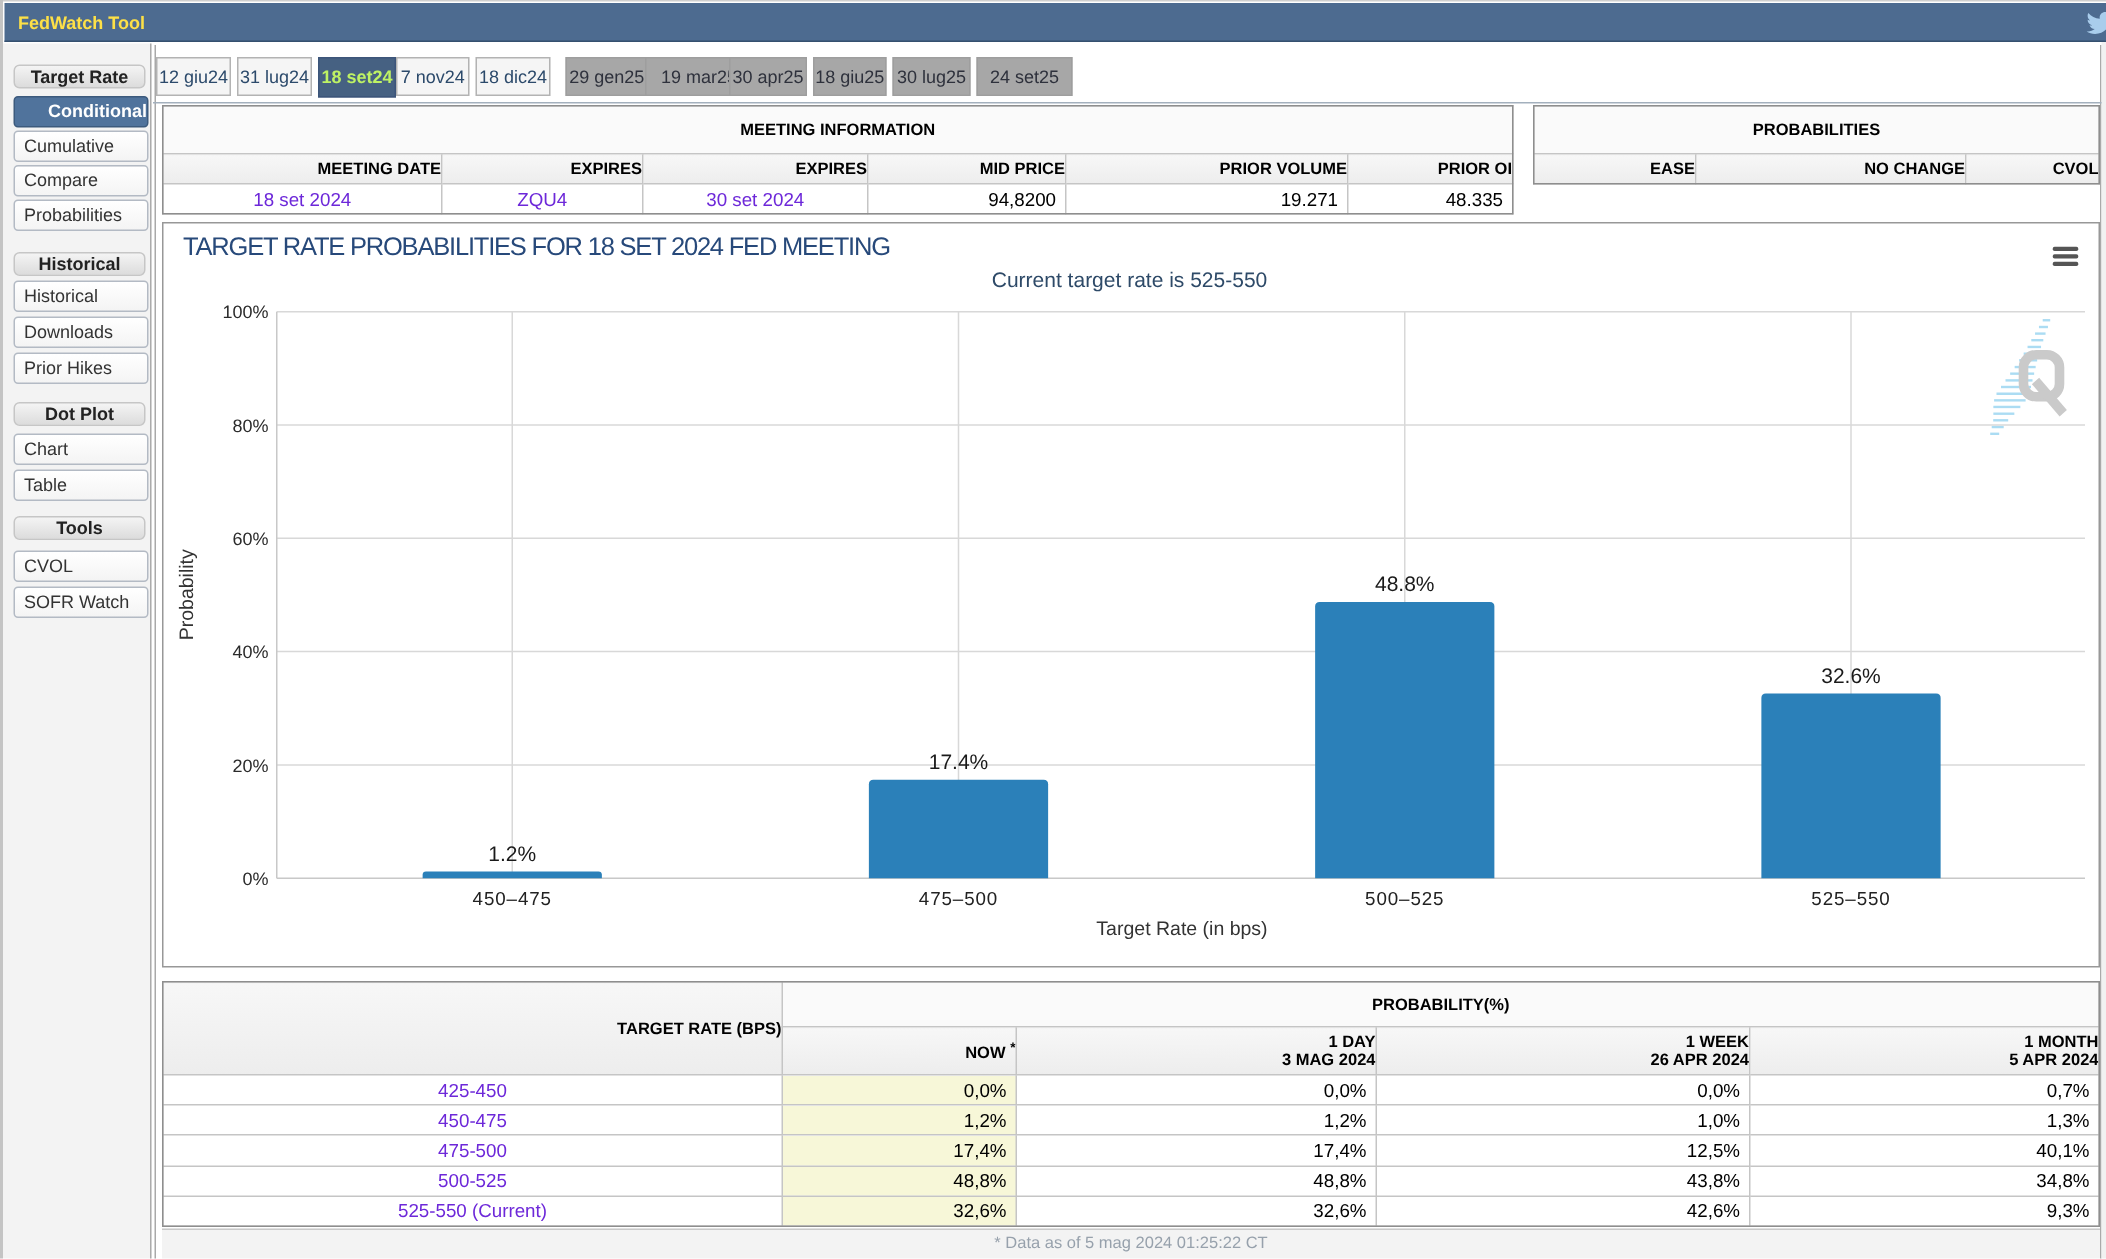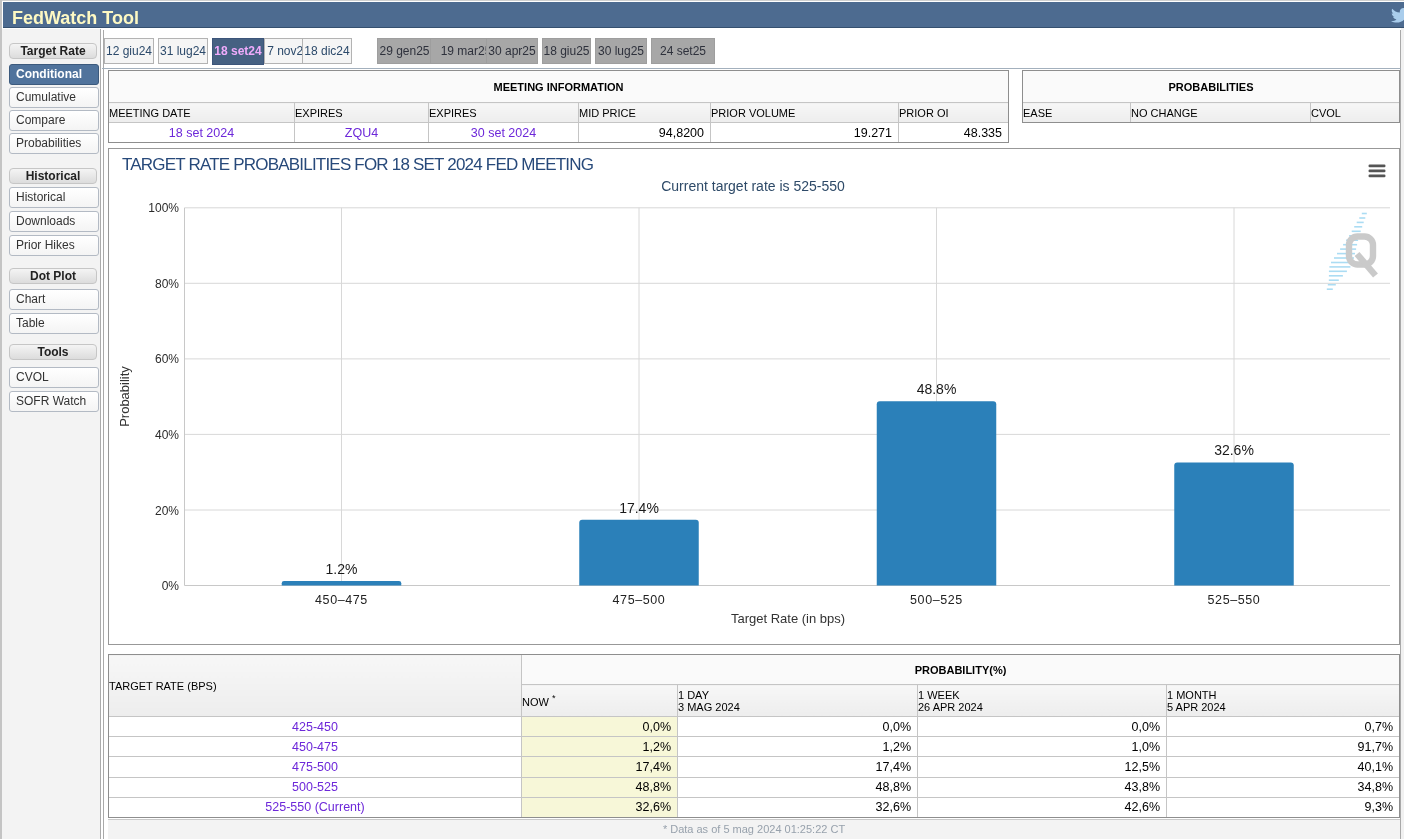--- a/index.html
+++ b/index.html
@@ -2,56 +2,56 @@
 <html><head>
 <meta charset="utf-8">
 <style>
   * { margin:0; padding:0; box-sizing:border-box; }
   html,body { width:1404px; height:839px; background:#fff; overflow:hidden;
     font-family:"Liberation Sans", sans-serif; }
   .abs { position:absolute; }
   
   #topbar { position:absolute; left:3px; top:2px; width:1401px; height:26px;
     background:#4d6b90; border-bottom:1px solid #35506f; overflow:hidden; }
-  #topbar .title { position:absolute; left:9px; top:6px; color:#fef9c3;
-    font-size:18px; font-weight:bold; }
+  #topbar .title { position:absolute; left:9px; top:6px; color:#fde047;
+    font-size:12px; font-weight:bold; }
   #topedge { position:absolute; left:0; top:0; width:1404px; height:1px; background:#cfcfcf; }
   #leftedge { position:absolute; left:0; top:0; width:2px; height:839px; background:#c4c4c4; }
   
   #sidebar { position:absolute; left:2px; top:29px; width:99px; height:810px;
     background:#f3f3f3; border-right:1px solid #ababab; }
   .sbtn { position:absolute; left:7px; width:90px; height:21px;
     background:linear-gradient(#ffffff,#f4f4f4);
     border:1px solid #b3bac4; border-radius:3px; font-size:12px; color:#333;
     line-height:19px; padding-left:6px; }
   .shdr { position:absolute; left:7px; width:88px; height:16px;
     background:linear-gradient(#f4f4f4,#dcdcdc); border:1px solid #c6c6c6;
     border-radius:4px; font-size:12px; font-weight:bold; color:#222;
     line-height:14px; text-align:center; }
-  .ssel { background:#50739c; border-color:#3c5a7d; color:#fff; font-weight:bold; }
+  .ssel { background:#50739c; border-color:#3c5a7d; color:#fff; font-weight:bold;text-align:right; }
   
   #panelL { position:absolute; left:103px; top:30px; width:1px; height:809px; background:#a9a9a9; }
   #panelR { position:absolute; left:1400px; top:30px; width:1px; height:809px; background:#a9a9a9; }
   #rightcol { position:absolute; left:1401px; top:28px; width:3px; height:811px; background:#f1f1f1; }
   #panelT { position:absolute; left:102px; top:68px; width:1299px; height:1px; background:#a3b0bd; }
   
   .tab { position:absolute; top:38px; height:26px; background:#f5f5f5;
     border:1px solid #b3b3b3; color:#2c4a6b; font-size:12px; text-align:center;
     line-height:24px; white-space:nowrap; overflow:hidden; }
   .tabsel { top:38px; height:27px; line-height:25px; background:#466182; border-color:#3c557a;
-    color:#f0abfc; font-weight:bold; line-height:25px; }
+    color:#bef264; font-weight:bold; line-height:25px; }
   .tabgray { background:#a7a7a7; border-color:#9e9e9e; color:#2e313c; }
   
   table { border-collapse:collapse; }
   .itbl { position:absolute; border:1px solid #8c8c8c; outline:1px solid #8e8e8e; outline-offset:-1px; background:#fff; table-layout:fixed; }
   .itbl td, .itbl th { border:1px solid #c5c5c5; overflow:hidden; white-space:nowrap; }
   .itbl .cap { background:#fafafa; font-size:11px; font-weight:bold; text-align:center;
     height:32px; color:#000; }
-  .itbl .hd { background:linear-gradient(#f7f7f7,#ededed); font-size:11px; font-weight:normal;
-    text-align:left; height:20px; color:#000; }
+  .itbl .hd { background:linear-gradient(#f7f7f7,#ededed); font-size:11px; font-weight:bold;
+    text-align:right; height:20px; color:#000; }
   .itbl .vc { font-size:12.5px; text-align:center; height:20.2px; color:#6d28d9; }
   .itbl .vr { font-size:12.5px; text-align:right; padding-right:6px; height:20.2px; color:#000; }
   
   #chartpanel { position:absolute; left:108px; top:148px; width:1292px; height:497px;
     border:1px solid #989898; background:#fff; }
   
   .yell { background:#f7f7d8; }
   #footer { position:absolute; left:108px; top:819px; width:1292px; height:20px;
     background:#f3f3f3; border-top:1px solid #c9c9c9; text-align:center;
     font-size:11px; color:#97a1ac; line-height:18px; }
@@ -85,21 +85,21 @@
 </div>
 <div id="panelL"></div>
 <div id="panelR"></div>
 <div id="rightcol"></div>
 <div id="panelT"></div>
 
 <div class="tab" style="left:104px;width:50px">12 giu24</div>
 <div class="tab" style="left:158px;width:50px">31 lug24</div>
 <div class="tab tabsel" style="left:212px;width:52px">18 set24</div>
 <div class="tab" style="left:264px;width:49px">7 nov24</div>
-<div class="tab" style="left:302px;width:50px">18 dic24</div>
+<div class="tab" style="left:317px;width:50px">18 dic24</div>
 <div class="tab tabgray" style="left:377px;width:55px">29 gen25</div>
 <div class="tab tabgray" style="left:430px;width:72px">19 mar25</div>
 <div class="tab tabgray" style="left:486px;width:52px">30 apr25</div>
 <div class="tab tabgray" style="left:542px;width:49px">18 giu25</div>
 <div class="tab tabgray" style="left:595px;width:52px">30 lug25</div>
 <div class="tab tabgray" style="left:651px;width:64px">24 set25</div>
 
 <table class="itbl" style="left:108px;top:70px;width:901px">
   <colgroup>
       <col style="width:186px">
@@ -239,21 +239,21 @@
         <td class="vr yell">0,0%</td>
         <td class="vr">0,0%</td>
         <td class="vr">0,0%</td>
         <td class="vr">0,7%</td>
       </tr>
   <tr>
         <td class="vc">450-475</td>
         <td class="vr yell">1,2%</td>
         <td class="vr">1,2%</td>
         <td class="vr">1,0%</td>
-        <td class="vr">91,7%</td>
+        <td class="vr">1,3%</td>
       </tr>
   <tr>
         <td class="vc">475-500</td>
         <td class="vr yell">17,4%</td>
         <td class="vr">17,4%</td>
         <td class="vr">12,5%</td>
         <td class="vr">40,1%</td>
       </tr>
   <tr>
         <td class="vc">500-525</td>

